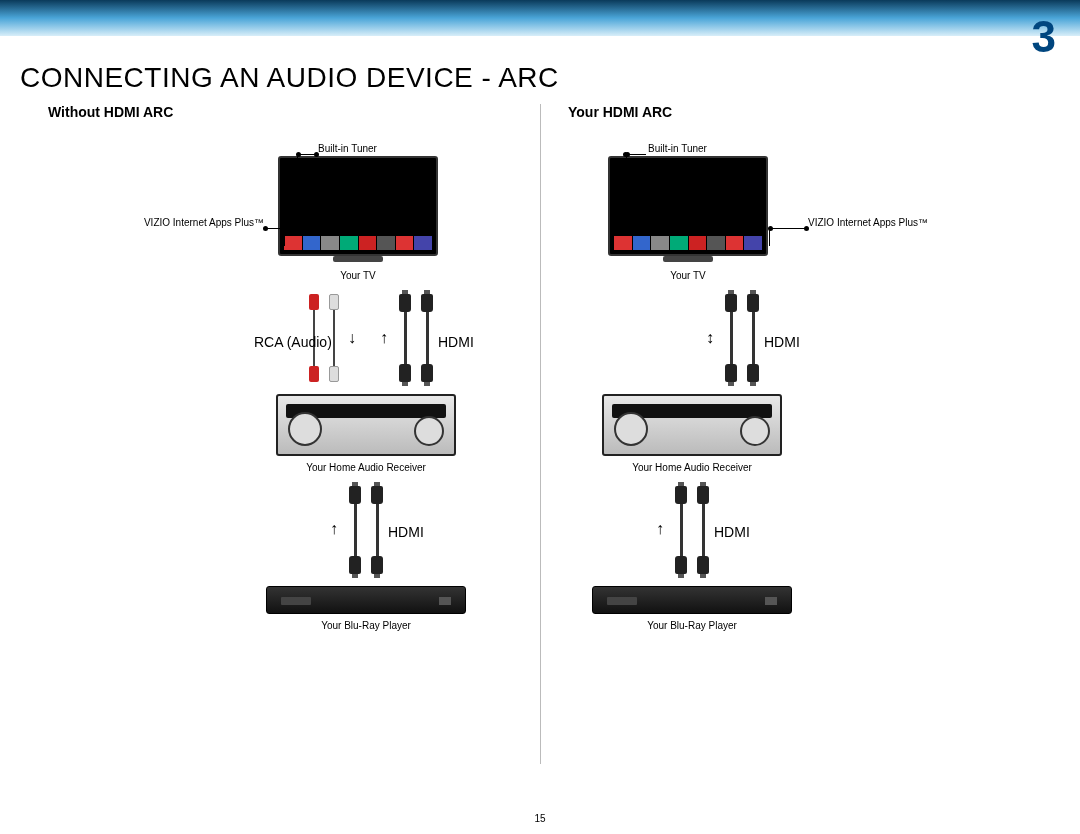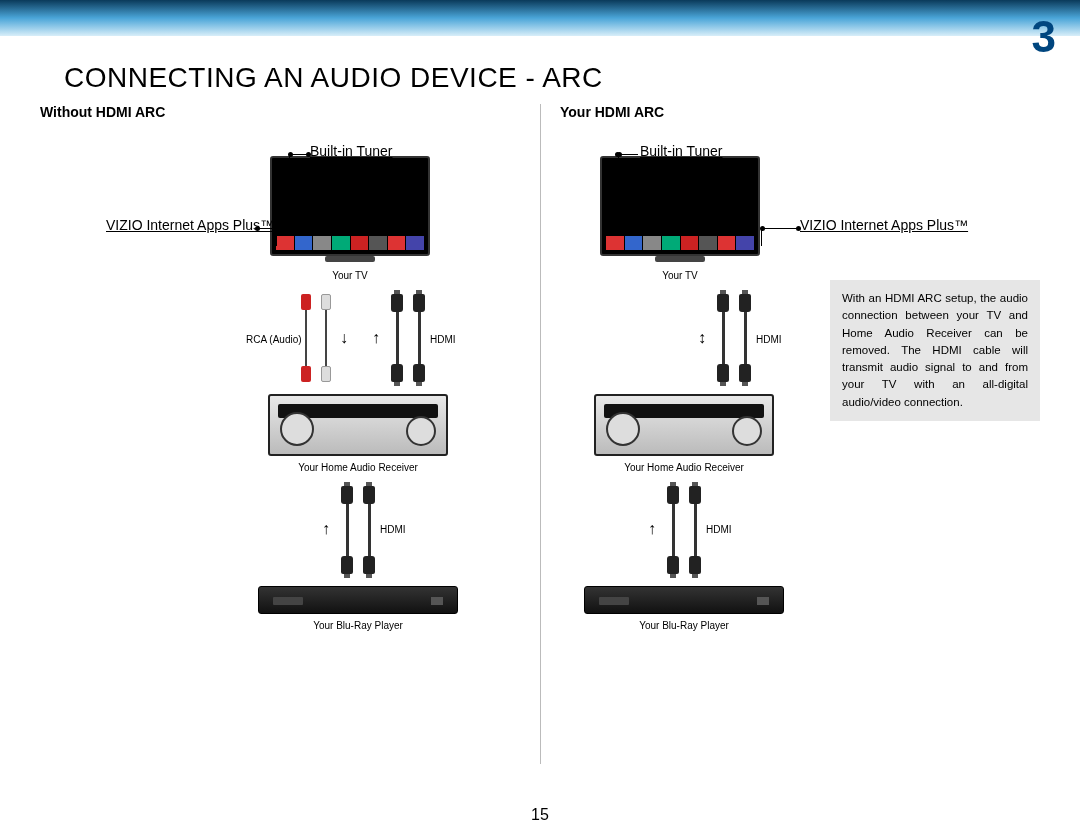--- a/index.html
+++ b/index.html
@@ -1,57 +1,57 @@
 <!DOCTYPE html>
 <html><head>
 <meta charset="utf-8">
 <style>
   * { box-sizing: border-box; margin: 0; padding: 0; }
   html, body { width: 1080px; height: 834px; font-family: Arial, Helvetica, sans-serif; background: #fff; }
   .page { position: relative; width: 1080px; height: 834px; }
   .top-band { position: absolute; top: 0; left: 0; width: 1080px; height: 36px; background: linear-gradient(to bottom, #0a3a5a 0%, #4aa5d8 50%, #d8eef9 100%); }
   .page-section-num { position: absolute; top: 12px; right: 24px; font-size: 44px; font-weight: 700; color: #00467f; }
-  .main-title { position: absolute; top: 62px; left: 20px; font-size: 28px; font-weight: 400; letter-spacing: 0.5px; color: #000; font-family: "Century Gothic", Arial, sans-serif; margin-left: 44px; }
+  .main-title { position: absolute; top: 62px; left: 20px; font-size: 28px; font-weight: 400; letter-spacing: 0.5px; color: #000; font-family: "Century Gothic", Arial, sans-serif; }
   .columns { position: absolute; top: 104px; left: 0; width: 1080px; height: 680px; display: flex; }
-  .col { position: relative; flex: 1 1 540px; }
+  .col { position: relative; flex: 1 1 540px; margin-left: 8px; }
   .divider { position: absolute; left: 540px; top: 104px; width: 1px; height: 660px; background: #bbb; }
   .sub-title { position: absolute; top: 0; left: 40px; font-size: 14px; font-weight: 700; color: #000; }
   .col.right .sub-title { left: 20px; }
   .diagram { position: absolute; top: 30px; left: 0; width: 540px; height: 650px; }
   .tv { position: absolute; width: 160px; height: 100px; background: #000; border: 2px solid #333; border-radius: 3px; left: 270px; top: 22px; }
   .col.right .tv { left: 60px; }
   .tv::after { content: ""; position: absolute; bottom: -8px; left: 50%; transform: translateX(-50%); width: 50px; height: 6px; background: #444; border-radius: 2px; }
   .tv-apps { position: absolute; bottom: 4px; left: 4px; right: 4px; height: 14px; display: flex; gap: 1px; }
   .tv-apps span { flex: 1; background: #d33; }
   .tv-apps span:nth-child(2){background:#36c;} .tv-apps span:nth-child(3){background:#888;} .tv-apps span:nth-child(4){background:#0a7;} .tv-apps span:nth-child(5){background:#c22;} .tv-apps span:nth-child(6){background:#555;} .tv-apps span:nth-child(7){background:#d33;} .tv-apps span:nth-child(8){background:#44a;}
-  .callout { position: absolute; font-size: 14px; color: #000; white-space: nowrap; text-decoration: underline; }
+  .callout { position: absolute; font-size: 10px; color: #000; white-space: nowrap; }
   .callout-line { position: absolute; height: 1px; background: #000; }
   .callout-line::after { content: ""; position: absolute; right: -3px; top: -2px; width: 5px; height: 5px; border-radius: 50%; background: #000; }
   .callout-line.left-dot::after { left: -3px; right: auto; }
   .label-sm { position: absolute; font-size: 10px; color: #000; text-align: center; }
   .cable-group { position: absolute; display: flex; gap: 8px; }
   .rca-cable { width: 12px; height: 88px; position: relative; display: flex; flex-direction: column; align-items: center; }
   .rca-plug { width: 10px; height: 16px; border-radius: 2px; }
   .rca-plug.red { background: #c22; } .rca-plug.white { background: #ddd; border: 1px solid #999; }
   .rca-wire { flex: 1; width: 2px; background: #444; }
   .hdmi-cable { width: 14px; height: 88px; display: flex; flex-direction: column; align-items: center; }
   .hdmi-plug { width: 12px; height: 18px; background: #222; border-radius: 2px 2px 3px 3px; position: relative; }
   .hdmi-plug::before { content: ""; position: absolute; top: -4px; left: 3px; width: 6px; height: 4px; background: #555; }
   .hdmi-wire { flex: 1; width: 3px; background: #333; }
   .arrow { position: absolute; font-size: 16px; font-weight: 700; }
-  .cable-label { position: absolute; font-size: 10px; }
+  .cable-label { position: absolute; font-size: 14px; }
   .receiver { position: absolute; width: 180px; height: 62px; background: linear-gradient(#e8e8e8, #bbb); border: 2px solid #222; border-radius: 3px; }
   .receiver::before { content: ""; position: absolute; top: 8px; left: 8px; right: 8px; height: 14px; background: #111; border-radius: 2px; }
   .receiver::after { content: ""; position: absolute; bottom: 8px; left: 10px; width: 30px; height: 30px; border: 2px solid #333; border-radius: 50%; background: #ddd; }
   .knob2 { position: absolute; bottom: 8px; right: 10px; width: 30px; height: 30px; border: 2px solid #333; border-radius: 50%; background: #ddd; }
   .info-box { position: absolute; width: 210px; background: #e6e6e6; padding: 10px 12px; font-size: 11.5px; line-height: 1.5; text-align: justify; color: #000; }
   .bluray { position: absolute; width: 200px; height: 28px; background: linear-gradient(#333, #111); border: 1px solid #000; border-radius: 3px; }
   .bluray::before { content: ""; position: absolute; top: 10px; left: 14px; width: 30px; height: 8px; background: #444; border-radius: 1px; }
   .bluray::after { content: ""; position: absolute; top: 10px; right: 14px; width: 12px; height: 8px; background: #555; }
-  .page-num { position: absolute; bottom: 10px; left: 0; width: 1080px; text-align: center; font-size: 16px; color: #000; }
+  .page-num { position: absolute; bottom: 10px; left: 0; width: 1080px; text-align: center; font-size: 10px; color: #000; }
 </style>
 </head>
 <body>
 
 <div class="page">
   <div class="top-band"></div>
   <div class="page-section-num">3</div>
   <h1 class="main-title">CONNECTING AN AUDIO DEVICE - ARC</h1>
   <div class="divider"></div>
 
@@ -158,21 +158,20 @@
         <div class="callout" style="top:9px;left:100px;">Built-in Tuner</div>
         <div class="callout-line left-dot" style="top:20px;left:78px;width:20px;"></div>
         <div class="callout-line" style="top:20px;left:78px;width:1px;height:12px;background:#000;"></div>
 
         <div class="callout" style="top:83px;left:260px;">VIZIO Internet  Apps Plus™</div>
         <div class="callout-line" style="top:94px;left:222px;width:36px;"></div>
         <div class="callout-line" style="top:94px;left:221px;width:1px;height:18px;background:#000;"></div>
 
         <div class="label-sm" style="top:136px;left:60px;width:160px;">Your TV</div>
 
-        <div class="info-box" style="top:146px;left:290px;">With an HDMI ARC setup, the audio connection between your TV and Home Audio Receiver can be removed. The HDMI cable will transmit audio signal to and from your TV with an all-digital audio/video connection.</div>
 
         <div class="cable-group" style="top:160px;left:176px;">
           <div class="hdmi-cable">
               <div class="hdmi-plug"></div>
               <div class="hdmi-wire"></div>
               <div class="hdmi-plug" style="transform:rotate(180deg);"></div>
             </div>
           <div class="hdmi-cable">
               <div class="hdmi-plug"></div>
               <div class="hdmi-wire"></div>

